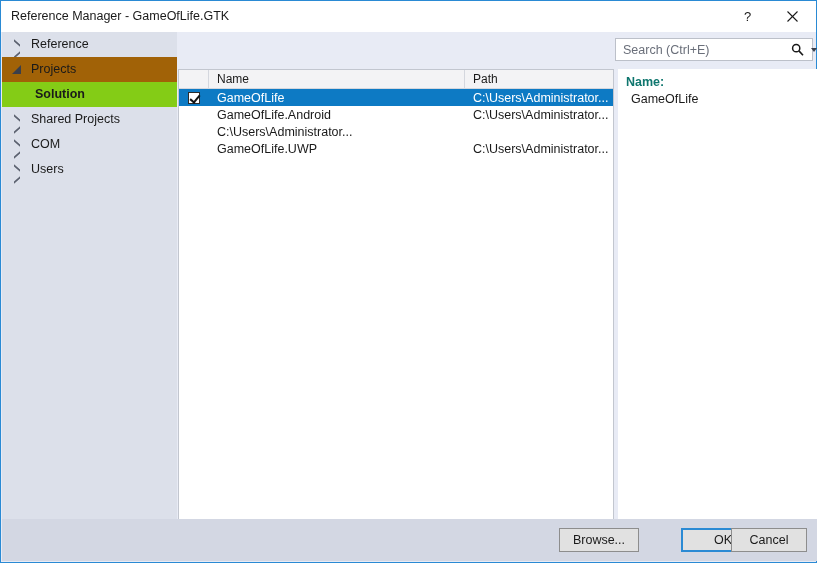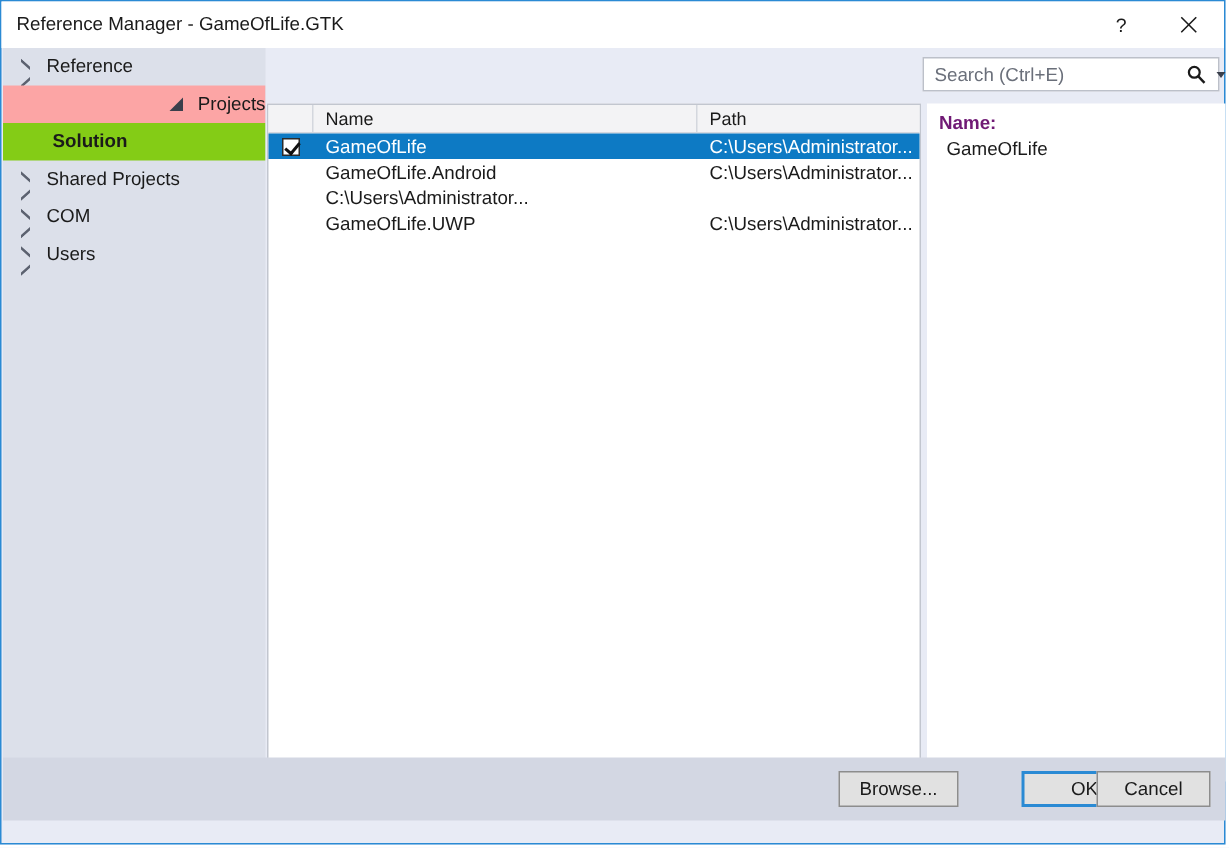--- a/index.html
+++ b/index.html
@@ -62,21 +62,21 @@
   .nav-item {
     position: relative;
     height: 25px;
     display: flex; align-items: center;
     padding-left: 10px;
     font-size: 12.5px;
     color: #1a1a1a;
     white-space: nowrap;
     box-sizing: border-box;
   }
-  .nav-item.selected { background: #fca5a5; justify-content: flex-end; }
+  .nav-item.selected { background: #a16207; }
   .nav-item.child {
     background: #84cc16;
     padding-left: 33px;
     font-weight: bold;
   }
   .tri {
     width: 11px; height: 11px;
     margin-right: 8px;
     flex: 0 0 auto;
     display: inline-block;
@@ -222,34 +222,34 @@
     position: absolute;
     left: 617px; top: 68px;
     width: 199px; height: 452px;
     background: #ffffff;
     box-sizing: border-box;
     padding: 5px 0 0 8px;
   }
   .detail-label {
     font-size: 12.5px;
     font-weight: bold;
-    color: #701a75;
+    color: #0f766e;
     line-height: 17px;
   }
   .detail-value {
     font-size: 12.5px;
     color: #1a1a1a;
     line-height: 17px;
     padding-left: 5px;
   }
 
   
   .footer {
     position: absolute;
-    left: 1px; bottom: 15px;
+    left: 1px; bottom: 1px;
     width: 815px; height: 42px;
     background: #d3d7e3;
     box-sizing: border-box;
   }
   .btn {
     position: absolute;
     top: 9px;
     height: 24px;
     background: #e1e1e1;
     border: 1px solid #8d8d8d;

